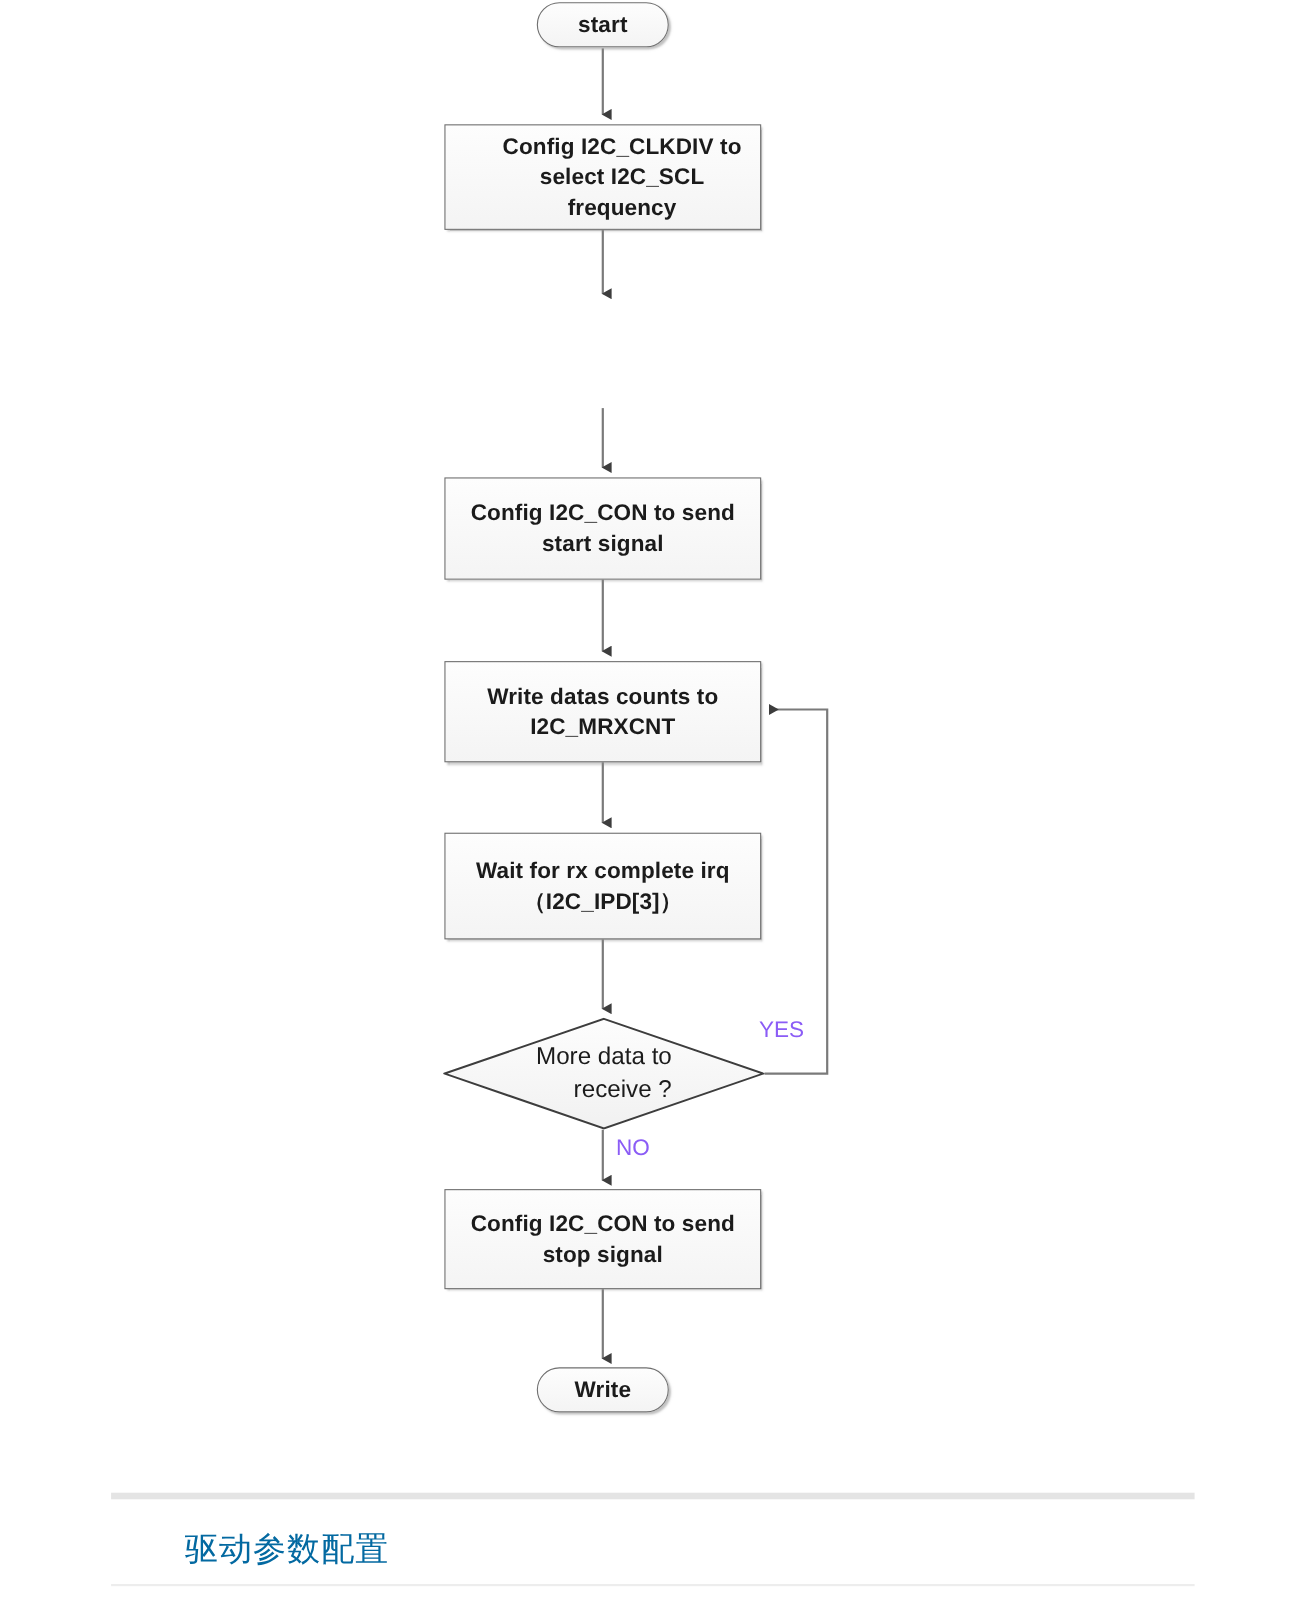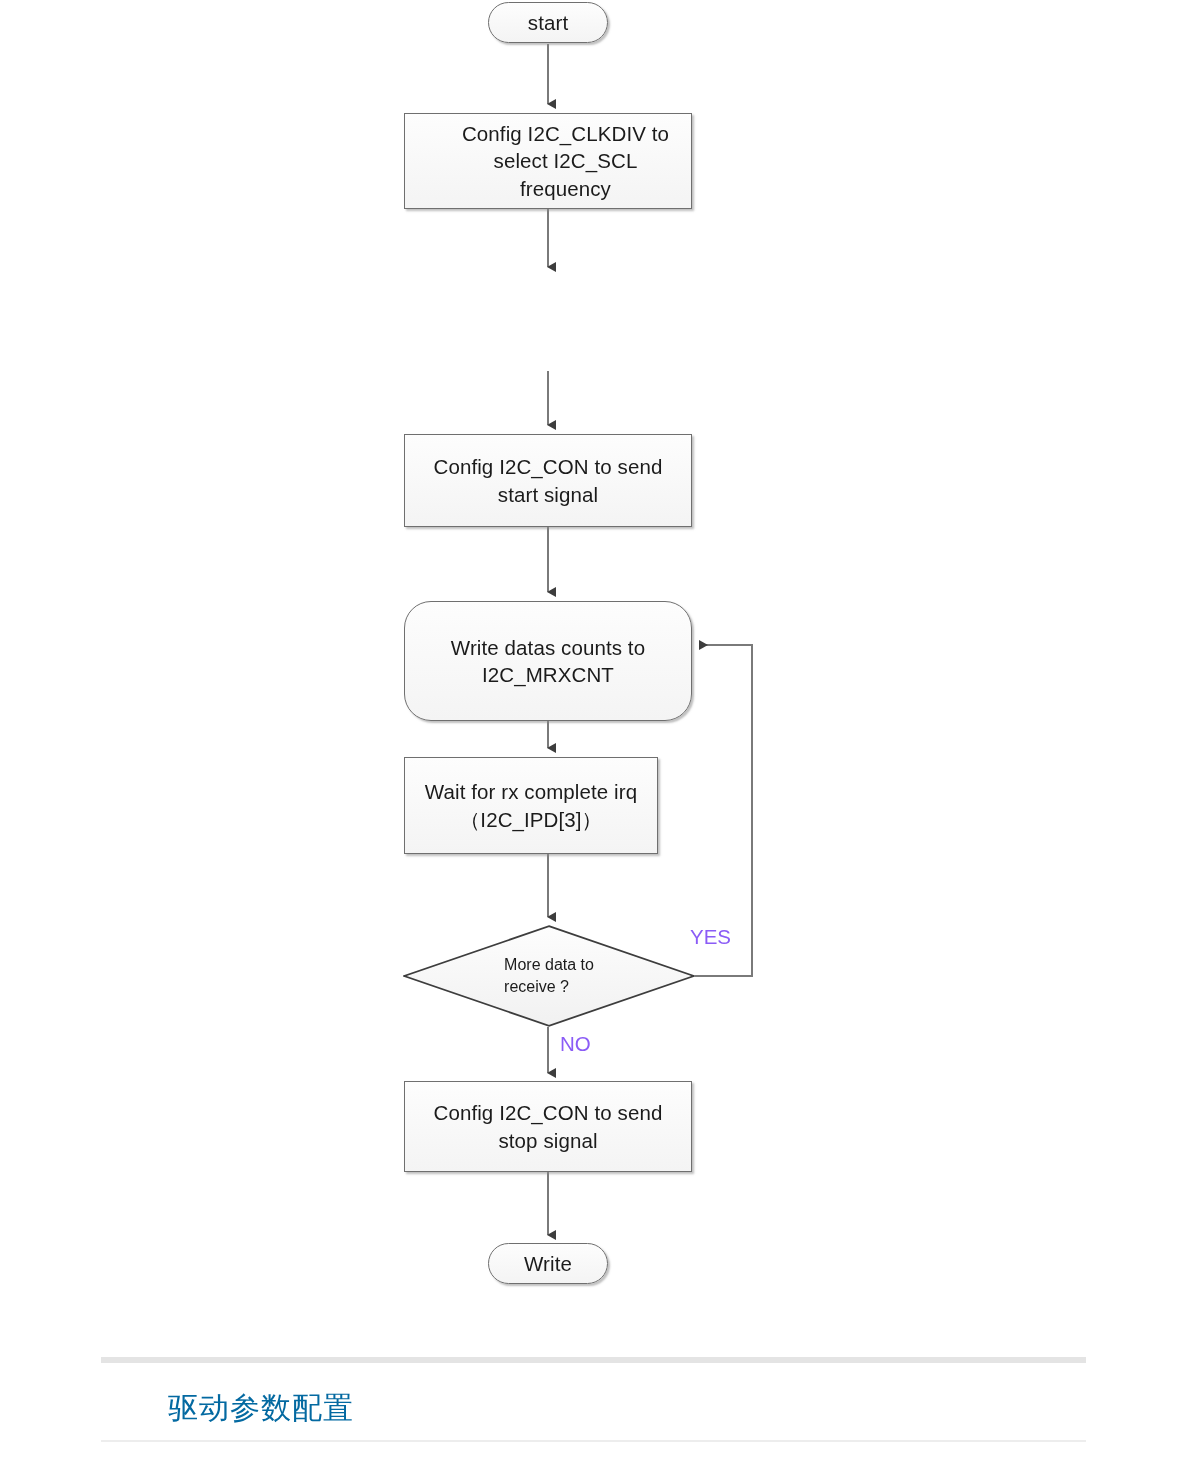--- a/index.html
+++ b/index.html
@@ -37,20 +37,21 @@
     border: 1.6px solid #6f6f6f;
     box-shadow: 2px 2px 2px rgba(140,140,140,0.55);
     font-size: 20.5px;
     line-height: 1.32;
     color: #1b1b1b;
     letter-spacing: 0.1px;
   }
   .node .label {
     padding: 0 6px;
     white-space: pre-line;
+    font-weight: bold;
   }
 
   .terminator {
     border-radius: 24px;
     font-size: 20.5px;
   }
 
   
   .decision-wrap {
     position: absolute;
@@ -59,22 +60,22 @@
     position: absolute;
     left: 0; top: 0;
     width: 100%;
     height: 100%;
   }
   .decision-text {
     position: absolute;
     left: 50%;
     top: 50%;
     transform: translate(-50%, -50%);
-    text-align: left;
-    font-size: 16px;
+    text-align: right;
+    font-size: 22px;
     line-height: 1.38;
     white-space: pre-line;
     color: #1b1b1b;
     pointer-events: none;
   }
 
   
   .edge-label {
     position: absolute;
     font-size: 20.5px;
@@ -159,26 +160,26 @@
     <span class="label">Config I2C_CLKDIV to
 select I2C_SCL frequency</span>
   </div>
 
 
   <div class="node" style="left:404px; top:434px; width:288px; height:93px;">
     <span class="label">Config I2C_CON to send
 start signal</span>
   </div>
 
-  <div class="node" style="left:404px; top:601px; width:288px; height:120px;border-radius:27px;">
+  <div class="node" style="left:404px; top:601px; width:288px; height:92px;">
     <span class="label">Write datas counts to
 I2C_MRXCNT</span>
   </div>
 
-  <div class="node" style="left:404px; top:757px; width:254px; height:97px;">
+  <div class="node" style="left:404px; top:757px; width:288px; height:97px;">
     <span class="label">Wait for rx complete irq
 （I2C_IPD[3]）</span>
   </div>
 
   <div class="decision-wrap" style="left:403px; top:925px; width:292px; height:102px;">
     <svg class="decision-shape" viewBox="0 0 292 102" preserveAspectRatio="none" xmlns="http://www.w3.org/2000/svg">
       <defs>
         <linearGradient id="diamond-fill" x1="0" y1="0" x2="0" y2="1">
           <stop offset="0%" stop-color="#fdfdfd"></stop>
           <stop offset="100%" stop-color="#f1f1f1"></stop>

